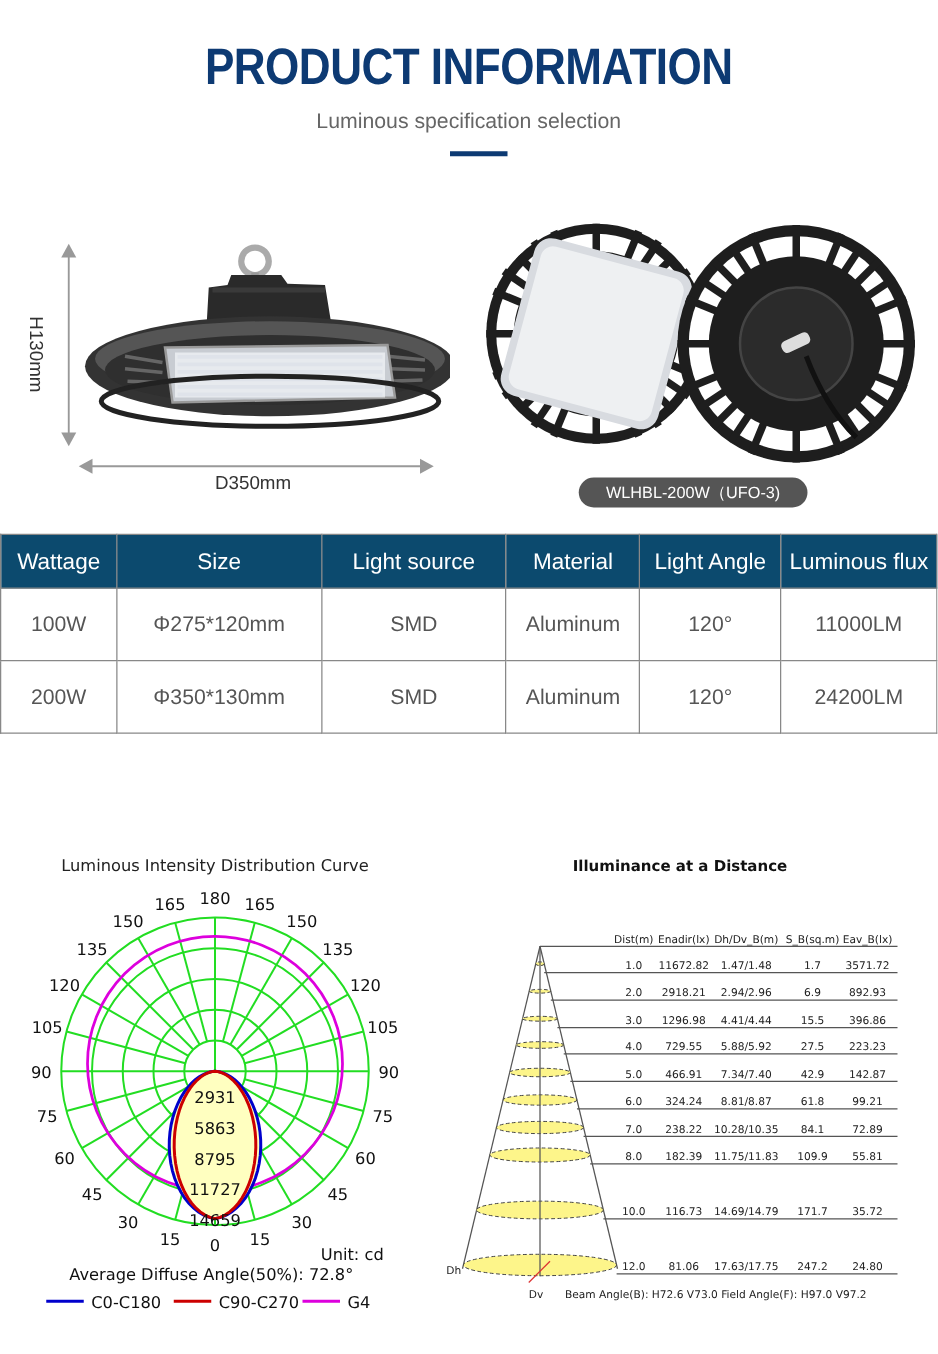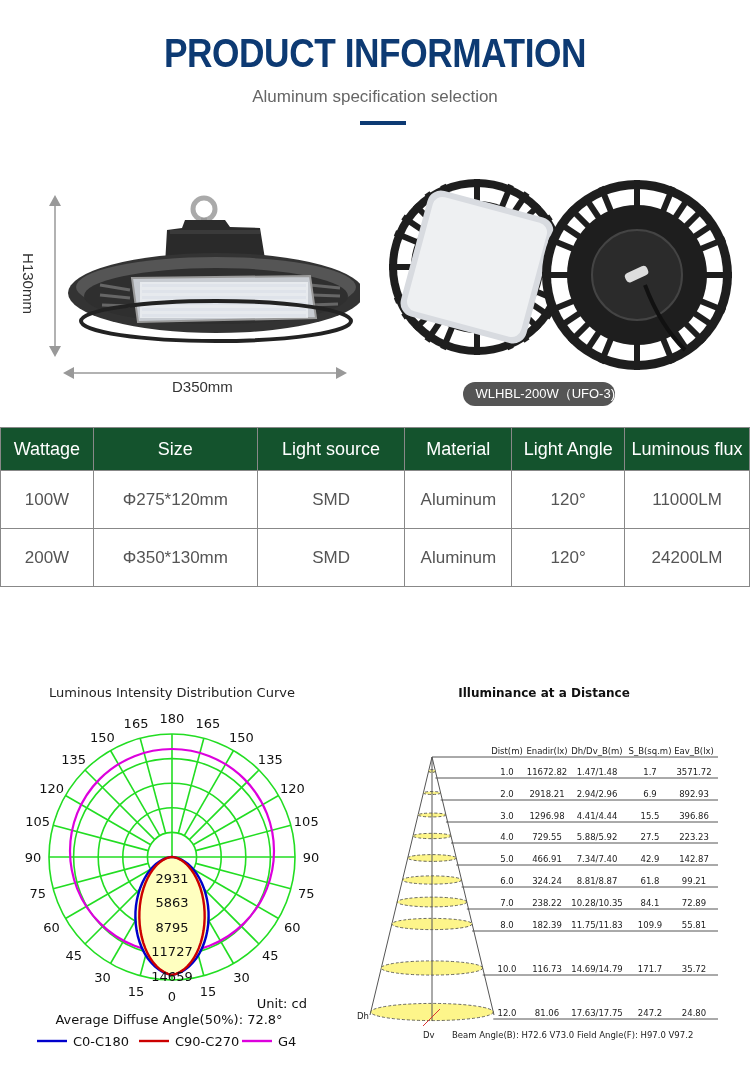--- a/index.html
+++ b/index.html
@@ -9,35 +9,35 @@
   .title { position: absolute; top: 30px; left: 0; width: 750px; text-align: center;
     font-family: "Liberation Sans", sans-serif; font-weight: bold; font-size: 41px; color: #0d3a73;
     letter-spacing: -0.5px; transform: scaleX(0.86); transform-origin: center; }
   .subtitle { position: absolute; top: 87px; left: 0; width: 750px; text-align: center;
     font-size: 17px; color: #666; }
   .title-bar { position: absolute; top: 121px; left: 360px; width: 46px; height: 4px; background: #0d3a73; }
 
   .product-left { position: absolute; left: 20px; top: 190px; width: 340px; height: 210px; }
   .product-right { position: absolute; left: 385px; top: 175px; width: 360px; height: 230px; }
   .dim-label { position: absolute; font-size: 15px; color: #333; }
-  .model-badge { position: absolute; left: 463px; top: 382px; width: 152px; height: 24px; border-radius: 12px;
-    background: #555; color: #fff; font-size: 13px; text-align: right; line-height: 24px; }
+  .model-badge { position: absolute; left: 463px; top: 382px; width: 183px; height: 24px; border-radius: 12px;
+    background: #555; color: #fff; font-size: 13px; text-align: center; line-height: 24px; }
 
   table.spec { position: absolute; top: 427px; left: 0; width: 750px; border-collapse: collapse; }
   table.spec th, table.spec td { border: 1px solid #888; text-align: center; font-weight: normal; }
-  table.spec th { background: #14532d; color: #fff; height: 43px; font-size: 18px; }
+  table.spec th { background: #0c4a6e; color: #fff; height: 43px; font-size: 18px; }
   table.spec td { background: #fff; color: #555; height: 58px; font-size: 17px; }
 
   .chart-svg { position: absolute; left: 0; top: 670px; }
 </style>
 </head>
 <body>
 
 <div class="title">PRODUCT INFORMATION</div>
-<div class="subtitle">Aluminum specification selection</div>
+<div class="subtitle">Luminous specification selection</div>
 <div class="title-bar"></div>
 
 <div class="product-left">
   <svg width="340" height="210" viewBox="0 0 340 210">
 
     <line x1="35" y1="10" x2="35" y2="162" stroke="#999" stroke-width="1.5"></line>
     <polygon points="35,5 29,16 41,16" fill="#999"></polygon>
     <polygon points="35,167 29,156 41,156" fill="#999"></polygon>
 
     <line x1="48" y1="183" x2="322" y2="183" stroke="#999" stroke-width="1.5"></line>

